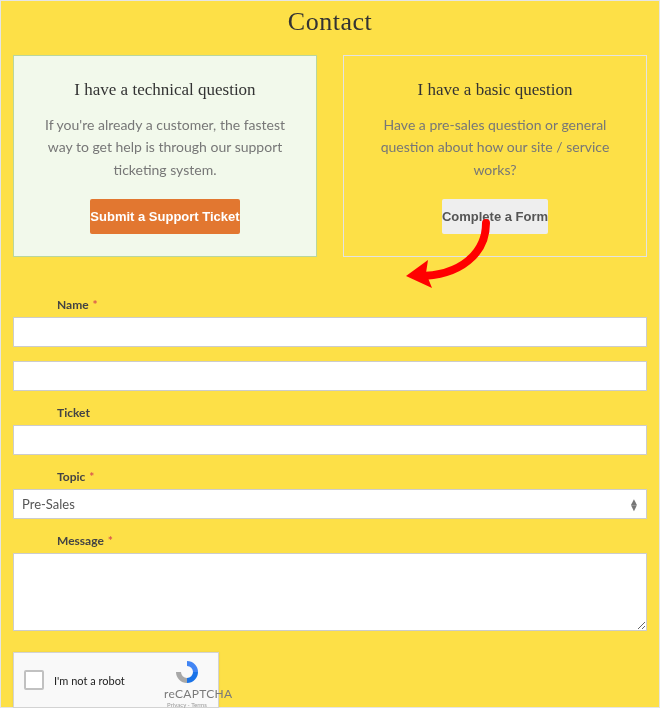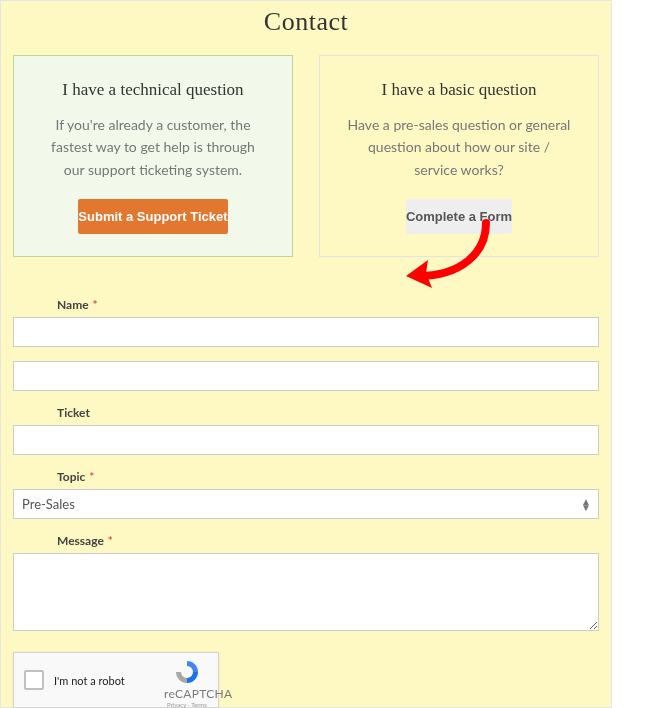--- a/index.html
+++ b/index.html
@@ -3,24 +3,24 @@
 <meta charset="utf-8">
 <style>
   * { box-sizing: border-box; margin: 0; padding: 0; }
   body {
     font-family: "Lato", "Helvetica Neue", Arial, sans-serif;
     background: #fff;
     color: #444;
     font-size: 13px;
   }
   .page {
-    width: 612px;
+    width: 660px;
     height: 708px;
     border: 1px solid #e5e5e5;
-    background: #fef9c3;
+    background: #fde047;
     padding: 0 12px 12px 12px;
     position: relative;
   }
   .page-title {
     font-family: Georgia, "Times New Roman", serif;
     font-weight: 400;
     font-size: 26px;
     color: #333;
     text-align: center;
     margin: 6px 0 18px 0;

